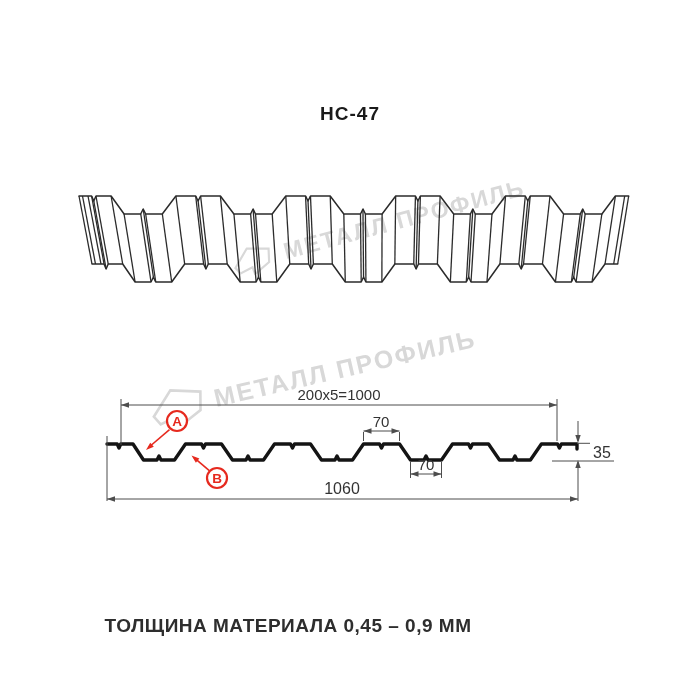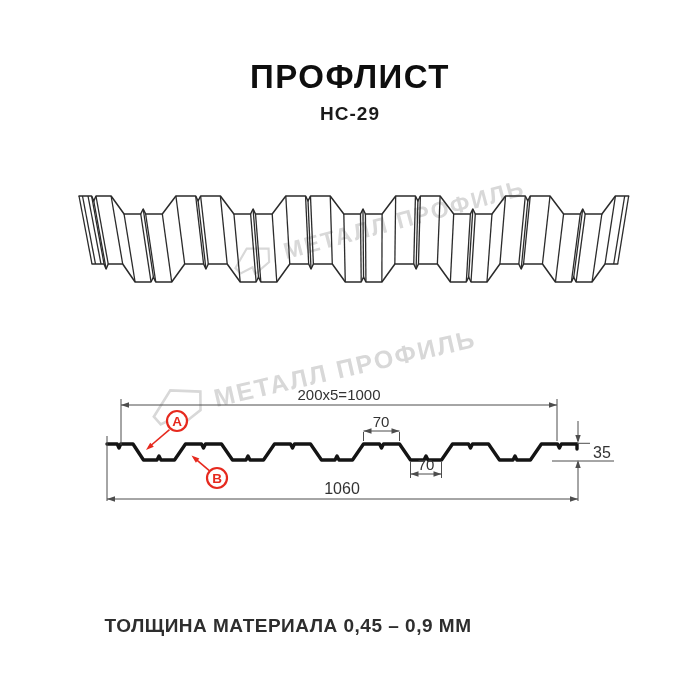--- a/index.html
+++ b/index.html
@@ -140,16 +140,15 @@
     <text x="426" y="470" text-anchor="middle" font-size="15" fill="#333">70</text>
     <text x="342" y="494" text-anchor="middle" font-size="16" fill="#333">1060</text>
     <text x="593" y="458" text-anchor="start" font-size="16" fill="#333">35</text>
 
     <circle cx="177" cy="421" r="10" fill="#fff" stroke="#e6291e" stroke-width="2.2"></circle>
     <circle cx="217" cy="478" r="10" fill="#fff" stroke="#e6291e" stroke-width="2.2"></circle>
     <text x="177" y="426" text-anchor="middle" font-size="13.5" font-weight="600" fill="#e6291e">А</text>
     <text x="217" y="483" text-anchor="middle" font-size="13.5" font-weight="600" fill="#e6291e">В</text>
   </svg>
 
-  <div class="hdr" id="title">ПРОФЛИСТ</div>
-  <div class="hdr" id="subtitle">НС-29</div>
+  <div class="hdr" id="subtitle">НС-47</div>
   <div id="footer">ТОЛЩИНА МАТЕРИАЛА 0,45 – 0,9 ММ</div>
 </div>
 
 </body></html>

